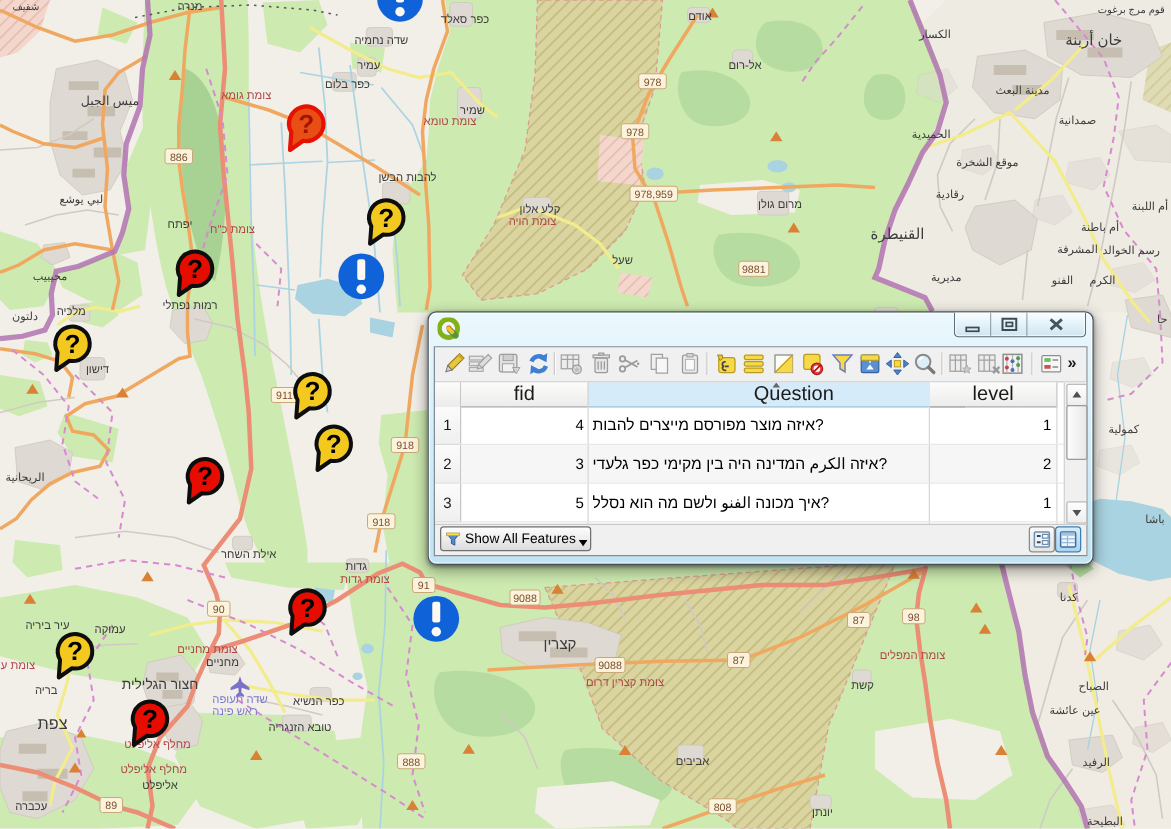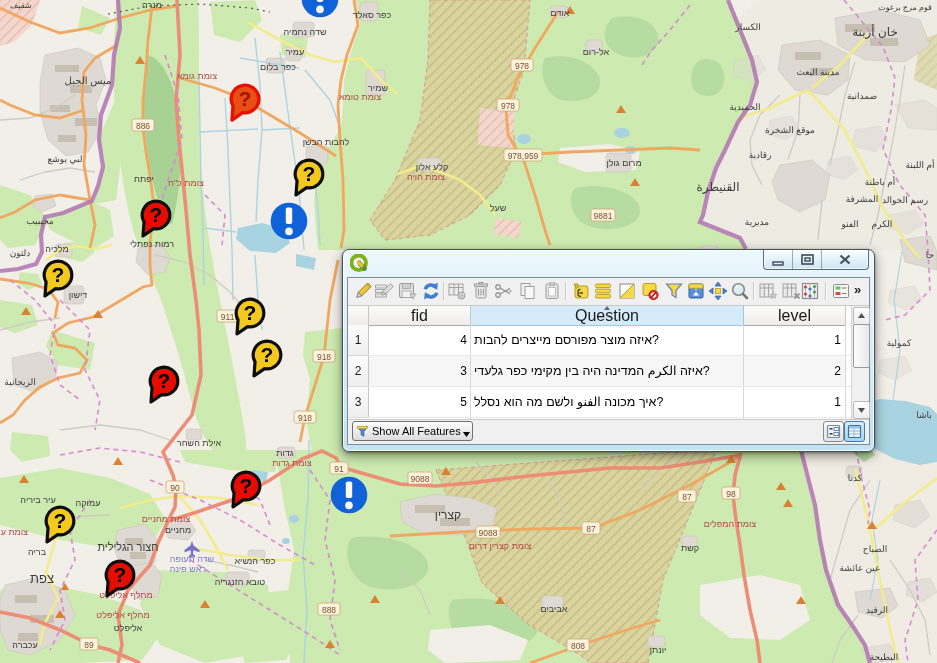--- a/index.html
+++ b/index.html
@@ -688,21 +688,21 @@
             <rect x="4.5" y="5.5" width="5" height="3" fill="#6abf5e"></rect>
             <line x1="11" y1="7" x2="15.5" y2="7" stroke="#888" stroke-width="1.2"></line>
             <rect x="4.5" y="11" width="5" height="3" fill="#d05050"></rect>
             <line x1="11" y1="12.5" x2="15.5" y2="12.5" stroke="#888" stroke-width="1.2"></line>
           </svg>
       <div style="position:absolute;left:506px;top:4px;font-size:13px;font-weight:bold;color:#222;">»</div>
     </div>
     <div id="tablearea">
       <div class="hdr" style="left:0;width:20px;"></div>
       <div class="hdr" style="left:21px;width:101px;">fid</div>
-      <div class="hdr" style="left:123px;width:272px;background:#d6ebf9;border-color:#9fc6dd;">Question<svg style="position:absolute;left:50%;top:0;margin-left:-4px;" width="8" height="5">
+      <div class="hdr" style="left:123px;width:272px;background:#d6ebf9;border-color:#9fc6dd;padding-left:28px;">Question<svg style="position:absolute;left:50%;top:0;margin-left:-4px;" width="8" height="5">
               <path d="M4 0 L7 4 L1 4 Z" fill="#666"></path>
             </svg></div>
       <div class="hdr" style="left:396px;width:101px;">level</div>
       <div class="gutcell" style="top:19px;height:30px;line-height:30px;">1</div>
       <div class="gutcell" style="top:50px;height:30px;line-height:30px;">2</div>
       <div class="gutcell" style="top:81px;height:30px;line-height:30px;">3</div>
       <div style="position:absolute;left:21px;top:50px;width:476px;height:30px;background:#f6f6f6;"></div>
       <div class="colline" style="left:122px;"></div>
       <div class="colline" style="left:395px;"></div>
       <div class="colline" style="left:497px;"></div>

